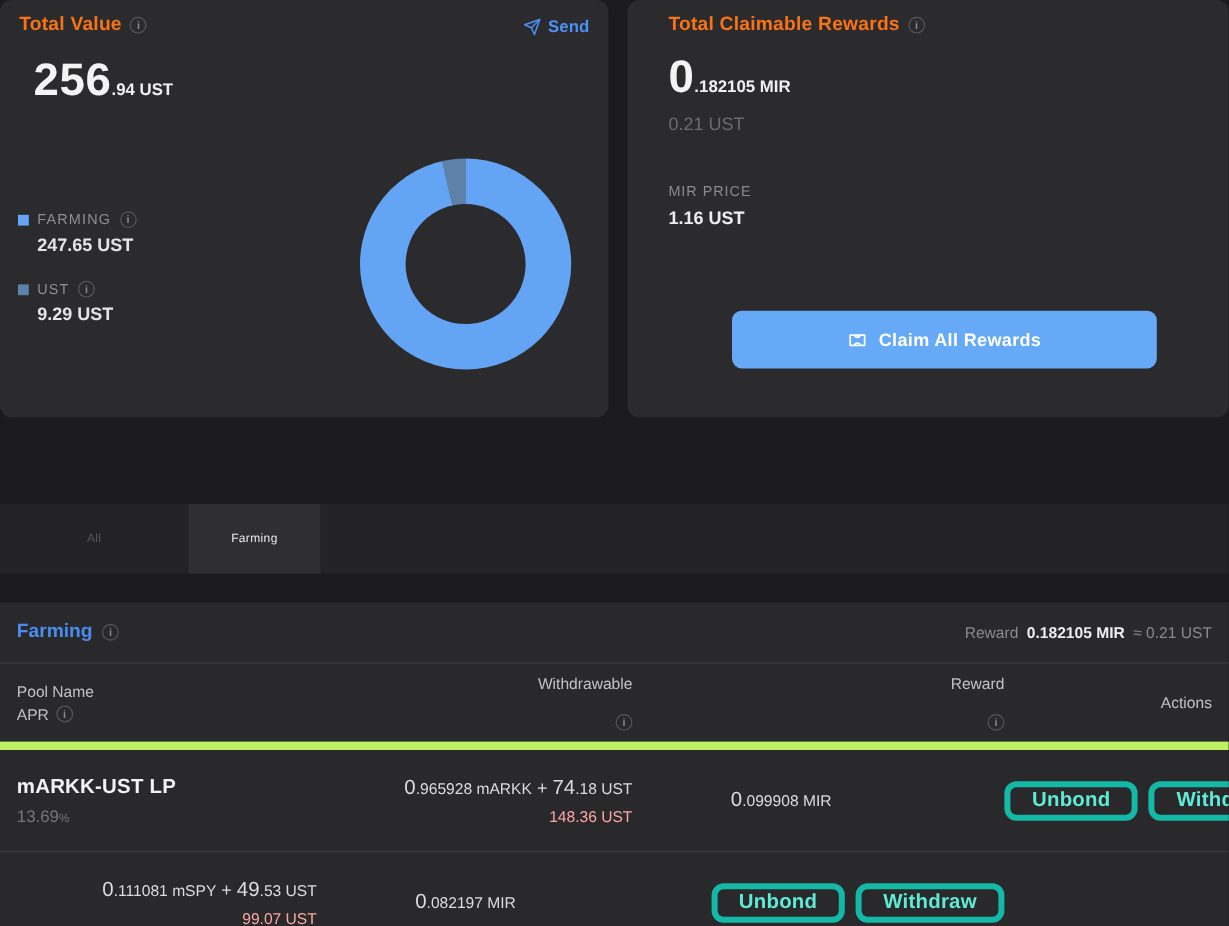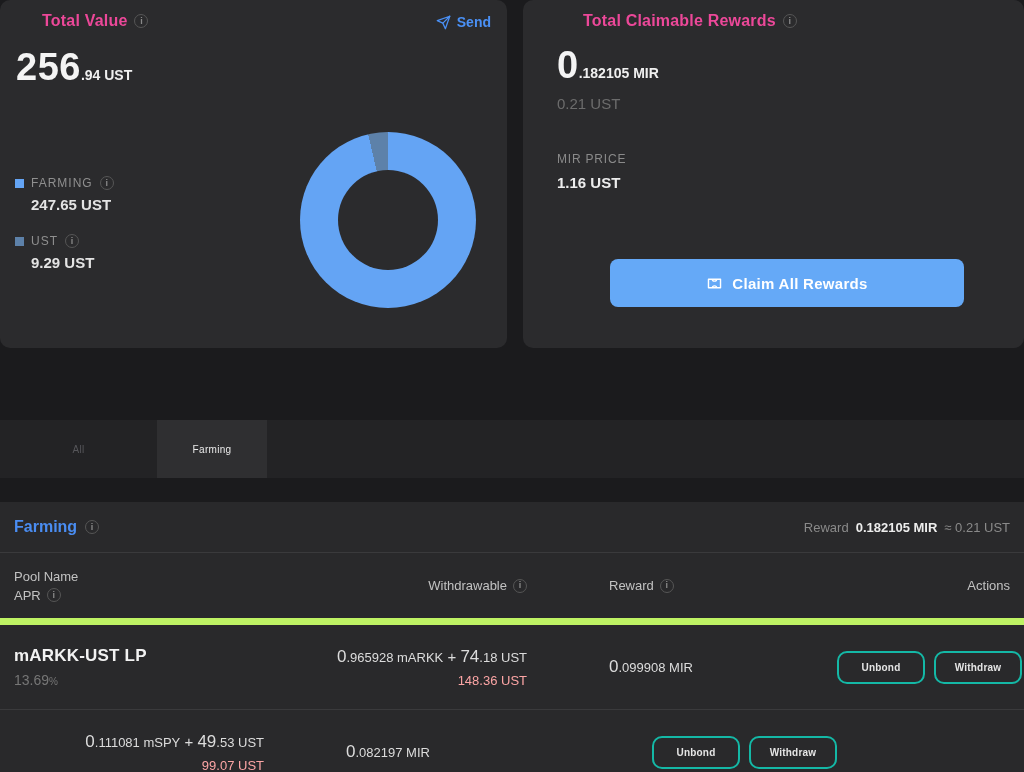--- a/index.html
+++ b/index.html
@@ -13,37 +13,37 @@
 
   
   .cards-row { display:flex; gap:16px; height:348px; }
   .card { background:#2b2b2d; border-radius:10px; position:relative; }
   .card-left  { width:507px; }
   .card-right { width:501px; }
 
   .card-head { display:flex; justify-content:space-between; align-items:flex-start; padding:12px 16px 0 16px; }
   .card-right .card-head { padding:12px 20px 0 34px; }
   .card-title { display:flex; align-items:center; gap:7px; }
-  .card-title h2 { font-size:16px; font-weight:bold; color:#ec4899; letter-spacing:.2px;margin-left:26px; }
+  .card-title h2 { font-size:16px; font-weight:bold; color:#f97316; letter-spacing:.2px; }
 
   .info {
     display:inline-flex; align-items:center; justify-content:center;
     width:14px; height:14px; border:1px solid #565656; border-radius:50%;
     color:#8a8a8a; font-size:9px; font-style:normal; font-weight:bold; line-height:1;
     flex:none;
   }
 
   .send-btn {
     display:flex; align-items:center; gap:6px;
     background:none; border:none; cursor:pointer;
     color:#4a90f5; font-family:inherit; font-size:14px; font-weight:bold;
     padding:2px 0;
   }
 
-  .big-value { display:flex; align-items:baseline; padding:14px 16px 0 16px; }
+  .big-value { display:flex; align-items:baseline; padding:14px 16px 0 28px; }
   .card-right .big-value { padding-left:34px; }
   .big-int  { font-size:38px; font-weight:bold; color:#f4f4f4; letter-spacing:.5px; }
   .big-small{ font-size:14px; font-weight:bold; color:#f0f0f0; }
 
   .sub-ust { padding:8px 16px 0 34px; font-size:15px; color:#6c6c6c; }
 
   .mir-price { padding:40px 16px 0 34px; }
   .mir-price-label { font-size:12px; color:#8a8a8a; letter-spacing:.8px; }
   .mir-price-value { margin-top:8px; font-size:15px; font-weight:bold; color:#ededed; }
 
@@ -88,42 +88,42 @@
   .reward-summary .rs-label { color:#8a8a8a; }
   .reward-summary .rs-value { color:#ededed; font-weight:bold; }
   .reward-summary .rs-approx { color:#8a8a8a; }
 
   .grid-cols { display:grid; grid-template-columns:250px 263px 310px 1fr; padding:0 14px; align-items:center; }
   .c2 { text-align:right; }
   .c3 { padding-left:82px; }
   .c4 { display:flex; justify-content:flex-end; }
 
   .thead { height:72px; border-bottom:7px solid #bef264; font-size:13px; color:#c2c2c2; }
-  .thead .hcell { display:flex; align-items:center; gap:6px; }
+  .thead .hcell { display:flex; align-items:flex-end; gap:18px;flex-direction:column; }
   .thead .c1 { flex-direction:column; align-items:flex-start; gap:4px; }
   .thead .c1 .hline { display:flex; align-items:center; gap:6px; }
   .thead .c2 { justify-content:flex-end; }
   .thead .c4 { justify-content:flex-end; }
 
   .trow { height:85px; border-bottom:1px solid #3a3a3c; }
   .pool-name { font-size:17px; font-weight:bold; color:#f2f2f2; letter-spacing:.2px; }
   .pool-apr  { margin-top:6px; font-size:14px; color:#767676; }
   .pool-apr .pct { font-size:10px; }
 
   .num-line { color:#dcdcdc; white-space:nowrap; }
   .n-big { font-size:17px; }
   .n-sm  { font-size:13px; }
   .n-plus{ font-size:15px; }
   .w-total { margin-top:6px; font-size:13px; color:#fca5a5; }
 
   .row-btns { display:flex; gap:9px; }
   .outline-btn {
     min-width:88px; height:33px; padding:0 18px;
-    background:transparent; border:2px solid #14b8a6; border-radius:10px; cursor:pointer;
-    color:#e5e5e5; font-family:inherit; font-size:10px; font-weight:bold; letter-spacing:.2px;
+    background:transparent; border:5px solid #14b8a6; border-radius:10px; cursor:pointer;
+    color:#5eead4; font-family:inherit; font-size:17px; font-weight:bold; letter-spacing:.2px;
   }
 </style>
 </head>
 <body>
 
 <div class="cards-row">
 
   <section class="card card-left">
     <div class="card-head">
       <div class="card-title">

